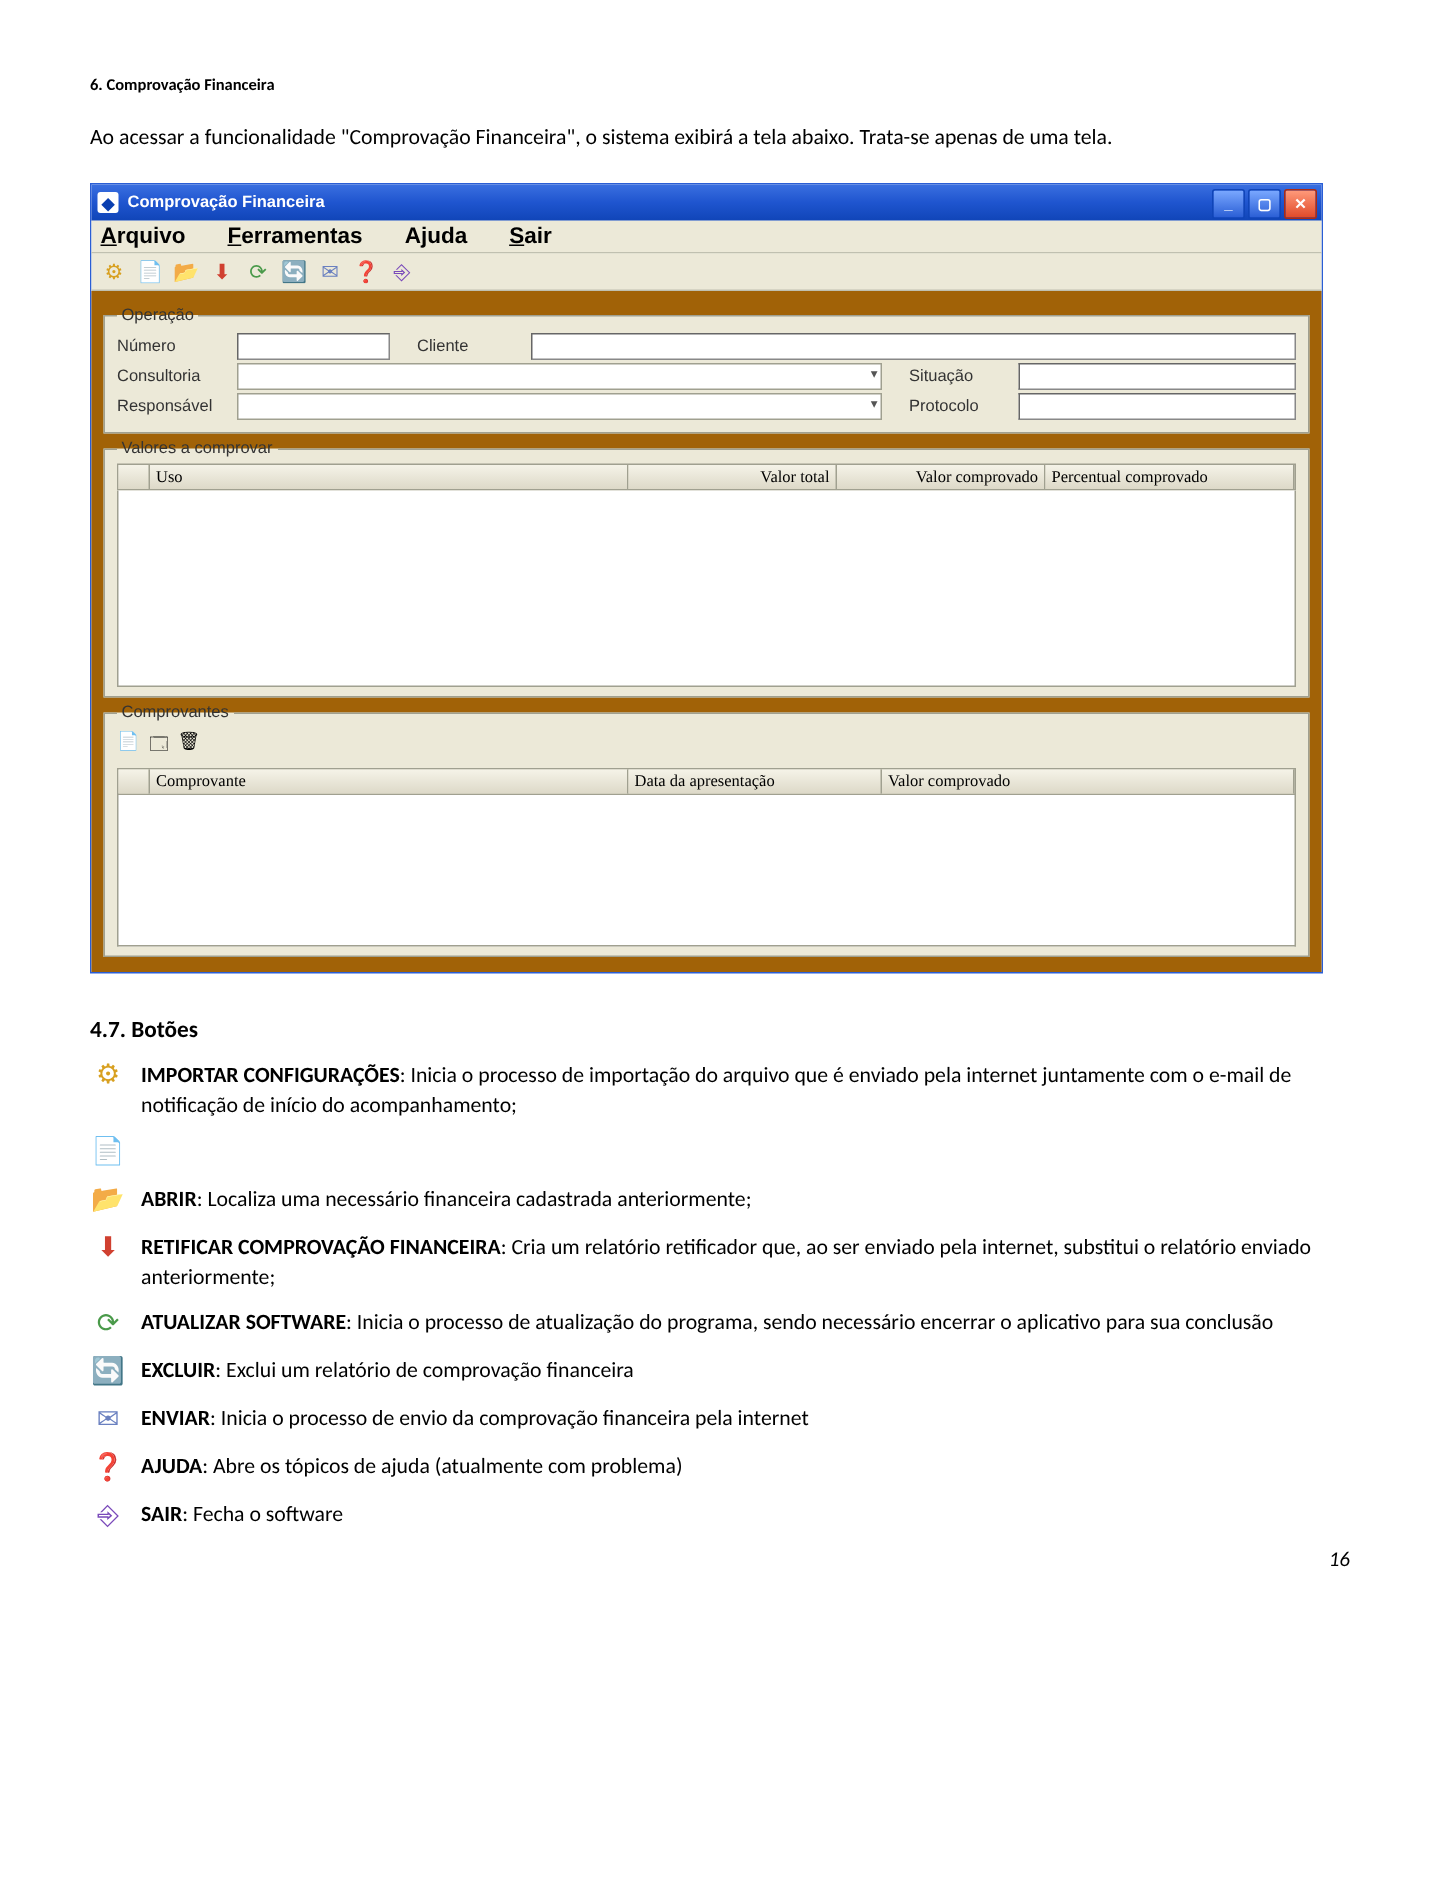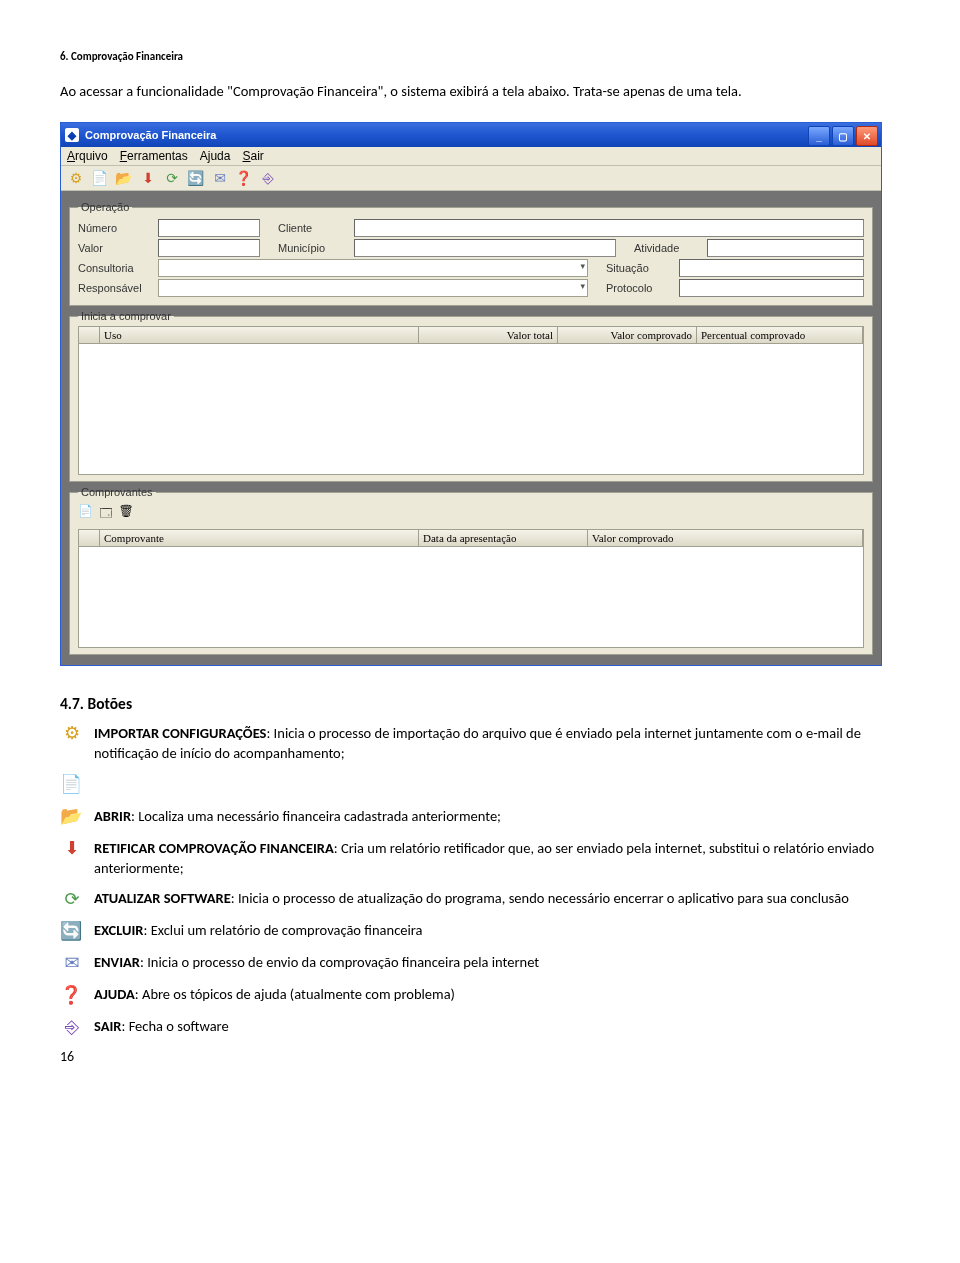--- a/index.html
+++ b/index.html
@@ -65,40 +65,41 @@
     display: inline-flex;
     align-items: center; justify-content: center;
     font-size: 10px;
     font-weight: bold;
   }
   .winbtn.close { background: linear-gradient(to bottom, #ff9a7a, #e04a2a); border-color: #b02a10; }
   .menubar {
     background: #ece9d8;
     padding: 2px 6px;
     display: flex;
-    gap: 12px;
+    gap: 28px;
     border-bottom: 1px solid #c0c0b0;
-    font-size: 12px;
+    font-size: 15px;
+    font-weight: bold;
   }
   .menuitem .ul { text-decoration: underline; }
   .toolbar {
     background: #ece9d8;
     padding: 3px 6px;
     display: flex;
     gap: 6px;
     border-bottom: 1px solid #c0c0b0;
   }
   .tbicon {
     width: 18px; height: 18px;
     display: inline-flex;
     align-items: center; justify-content: center;
     font-size: 14px;
   }
   .panel {
-    background: #737373;
+    background: #a16207;
     padding: 6px 8px;
   }
   fieldset {
     border: 1px solid #a0a090;
     margin: 4px 0;
     padding: 4px 8px 6px 8px;
     background: #ece9d8;
   }
   legend {
     font-size: 11px;
@@ -173,22 +174,24 @@
     flex-shrink: 0;
     margin-top: 0;
   }
   .btnitem .txt b { font-weight: bold; }
   .subhead {
     font-size: 15.5px;
     font-weight: bold;
     margin: 20px 0 8px 0;
   }
   .pagenum {
+    text-align: right;
     font-size: 14px;
     margin-top: 10px;
+    font-style: italic;
   }
 </style>
 </head>
 <body>
 
 <h2>6. Comprovação Financeira</h2>
 <p class="intro">Ao acessar a funcionalidade "Comprovação Financeira", o sistema exibirá a tela abaixo. Trata-se apenas de uma tela.</p>
 
 <div class="win">
   <div class="titlebar">
@@ -220,43 +223,35 @@
   <div class="panel">
     <fieldset>
       <legend>Operação</legend>
       <div class="formrow">
         <label style="width:62px">Número</label>
         <div class="field sunken" style="width:100px"></div>
         <label style="width:58px">Cliente</label>
         <div class="field sunken" style="flex:1"></div>
       </div>
       <div class="formrow">
-        <label style="width:62px">Valor</label>
-        <div class="field sunken" style="width:100px"></div>
-        <label style="width:58px">Município</label>
-        <div class="field sunken" style="width:260px"></div>
-        <label style="width:55px">Atividade</label>
-        <div class="field sunken" style="flex:1"></div>
-      </div>
-      <div class="formrow">
         <label style="width:62px">Consultoria</label>
         <div class="combo" style="width:428px"></div>
         <label style="width:55px">Situação</label>
         <div class="field sunken" style="flex:1"></div>
       </div>
       <div class="formrow">
         <label style="width:62px">Responsável</label>
         <div class="combo" style="width:428px"></div>
         <label style="width:55px">Protocolo</label>
         <div class="field sunken" style="flex:1"></div>
       </div>
     </fieldset>
 
     <fieldset>
-      <legend>Inicia a comprovar</legend>
+      <legend>Valores a comprovar</legend>
       <div class="gridhead">
         <div style="width:12px"></div>
         <div style="width:310px">Uso</div>
         <div style="width:130px;text-align:right">Valor total</div>
         <div style="width:130px;text-align:right">Valor comprovado</div>
         <div style="flex:1">Percentual comprovado</div>
       </div>
       <div class="gridbody" style="height:130px"></div>
     </fieldset>
 

